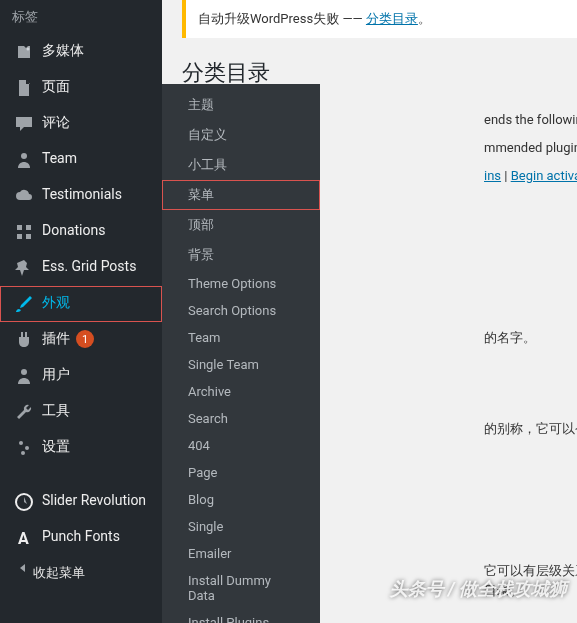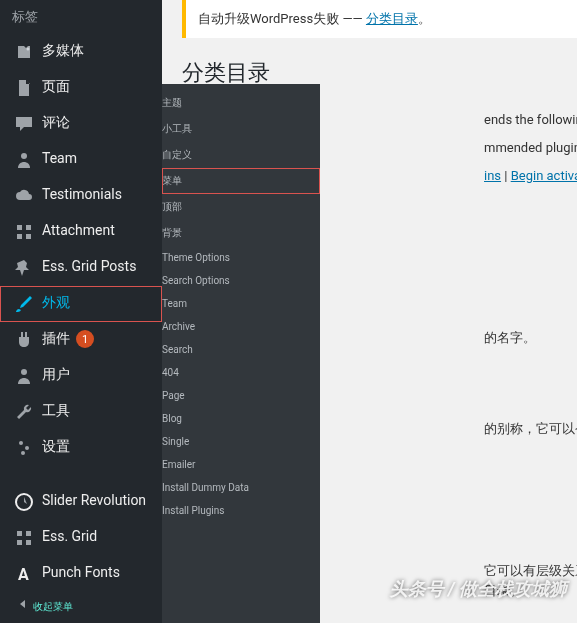--- a/index.html
+++ b/index.html
@@ -59,22 +59,22 @@
       position: absolute;
       left: 162px;
       top: 84px;
       width: 158px;
       background: #32373c;
       color: #b4b9be;
       padding: 6px 0;
       height: 539px;
     }
     .submenu-item {
-      padding: 6px 0;
-      font-size: 10px;
+      padding: 6px 26px;
+      font-size: 13px;
       cursor: pointer;
       color: #b4b9be;
     }
     .highlight-red {
       outline: 1px solid #d9534f;
       outline-offset: -1px;
     }
     .main {
       position: absolute;
       left: 162px;
@@ -195,21 +195,21 @@
   </div>
   <div class="sidebar-item">
     <span class="icon">
         <svg viewBox="0 0 20 20" width="20" height="20">
           <rect x="3" y="3" width="5" height="5"></rect>
           <rect x="12" y="3" width="5" height="5"></rect>
           <rect x="3" y="12" width="5" height="5"></rect>
           <rect x="12" y="12" width="5" height="5"></rect>
         </svg>
       </span>
-    <span>Attachment</span>
+    <span>Donations</span>
   </div>
   <div class="sidebar-item">
     <span class="icon">
         <svg viewBox="0 0 20 20" width="20" height="20">
           <path d="M10 2l3 3-1 4 3 3-5 0-2 6-2-6-5 0 3-3-1-4z"></path>
         </svg>
       </span>
     <span>Ess. Grid Posts</span>
   </div>
   <div class="sidebar-item active highlight-red">
@@ -263,52 +263,42 @@
         <svg viewBox="0 0 20 20" width="20" height="20">
           <circle cx="10" cy="10" r="8" fill="none" stroke="currentColor" stroke-width="2"></circle>
           <path d="M10 5v5l3 2"></path>
         </svg>
       </span>
     <span>Slider Revolution</span>
   </div>
   <div class="sidebar-item">
     <span class="icon">
         <svg viewBox="0 0 20 20" width="20" height="20">
-          <rect x="3" y="3" width="5" height="5"></rect>
-          <rect x="12" y="3" width="5" height="5"></rect>
-          <rect x="3" y="12" width="5" height="5"></rect>
-          <rect x="12" y="12" width="5" height="5"></rect>
-        </svg>
-      </span>
-    <span>Ess. Grid</span>
-  </div>
-  <div class="sidebar-item">
-    <span class="icon">
-        <svg viewBox="0 0 20 20" width="20" height="20">
           <text x="4" y="16" font-size="16" font-weight="bold" fill="currentColor">A</text>
         </svg>
       </span>
     <span>Punch Fonts</span>
   </div>
   <div class="sidebar-item">
     <span class="collapse-arrow"></span>
-    <span style="color:#5eead4;font-size:10px;">收起菜单</span>
+    <span style="color:#e5e5e5;font-size:13px;">收起菜单</span>
   </div>
 </div>
 
 <div class="submenu">
   <div class="submenu-item">主题</div>
+  <div class="submenu-item">自定义</div>
   <div class="submenu-item">小工具</div>
-  <div class="submenu-item">自定义</div>
   <div class="submenu-item highlight-red">菜单</div>
   <div class="submenu-item">顶部</div>
   <div class="submenu-item">背景</div>
   <div class="submenu-item">Theme Options</div>
   <div class="submenu-item">Search Options</div>
   <div class="submenu-item">Team</div>
+  <div class="submenu-item">Single Team</div>
   <div class="submenu-item">Archive</div>
   <div class="submenu-item">Search</div>
   <div class="submenu-item">404</div>
   <div class="submenu-item">Page</div>
   <div class="submenu-item">Blog</div>
   <div class="submenu-item">Single</div>
   <div class="submenu-item">Emailer</div>
   <div class="submenu-item">Install Dummy Data</div>
   <div class="submenu-item">Install Plugins</div>
 </div>

